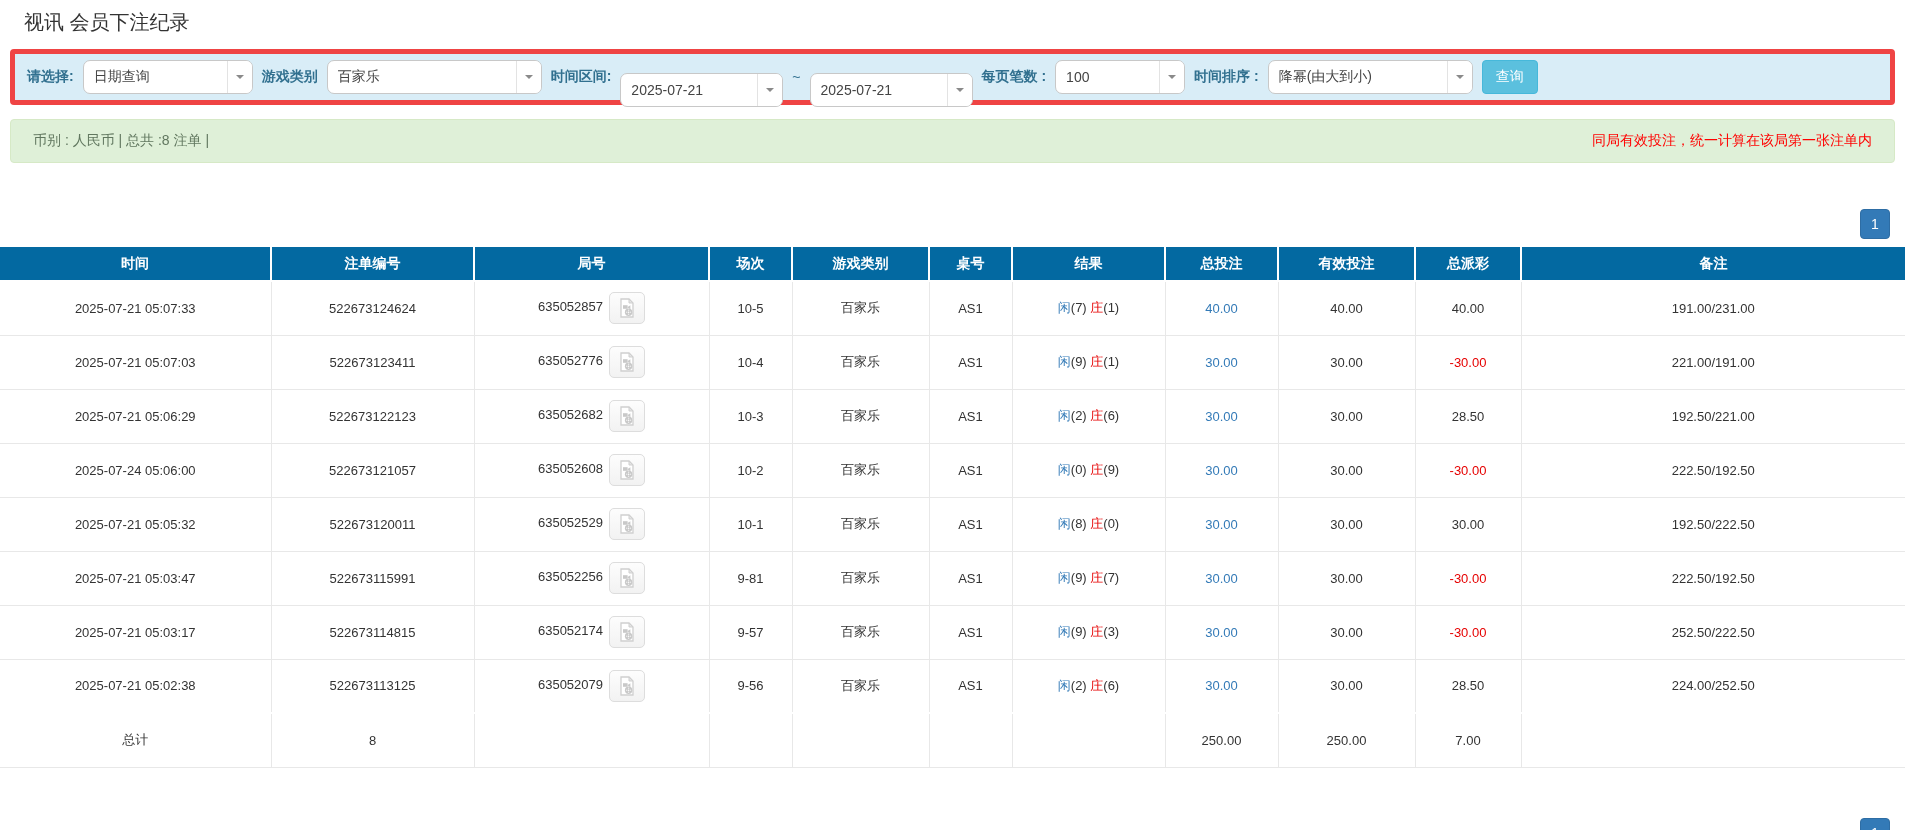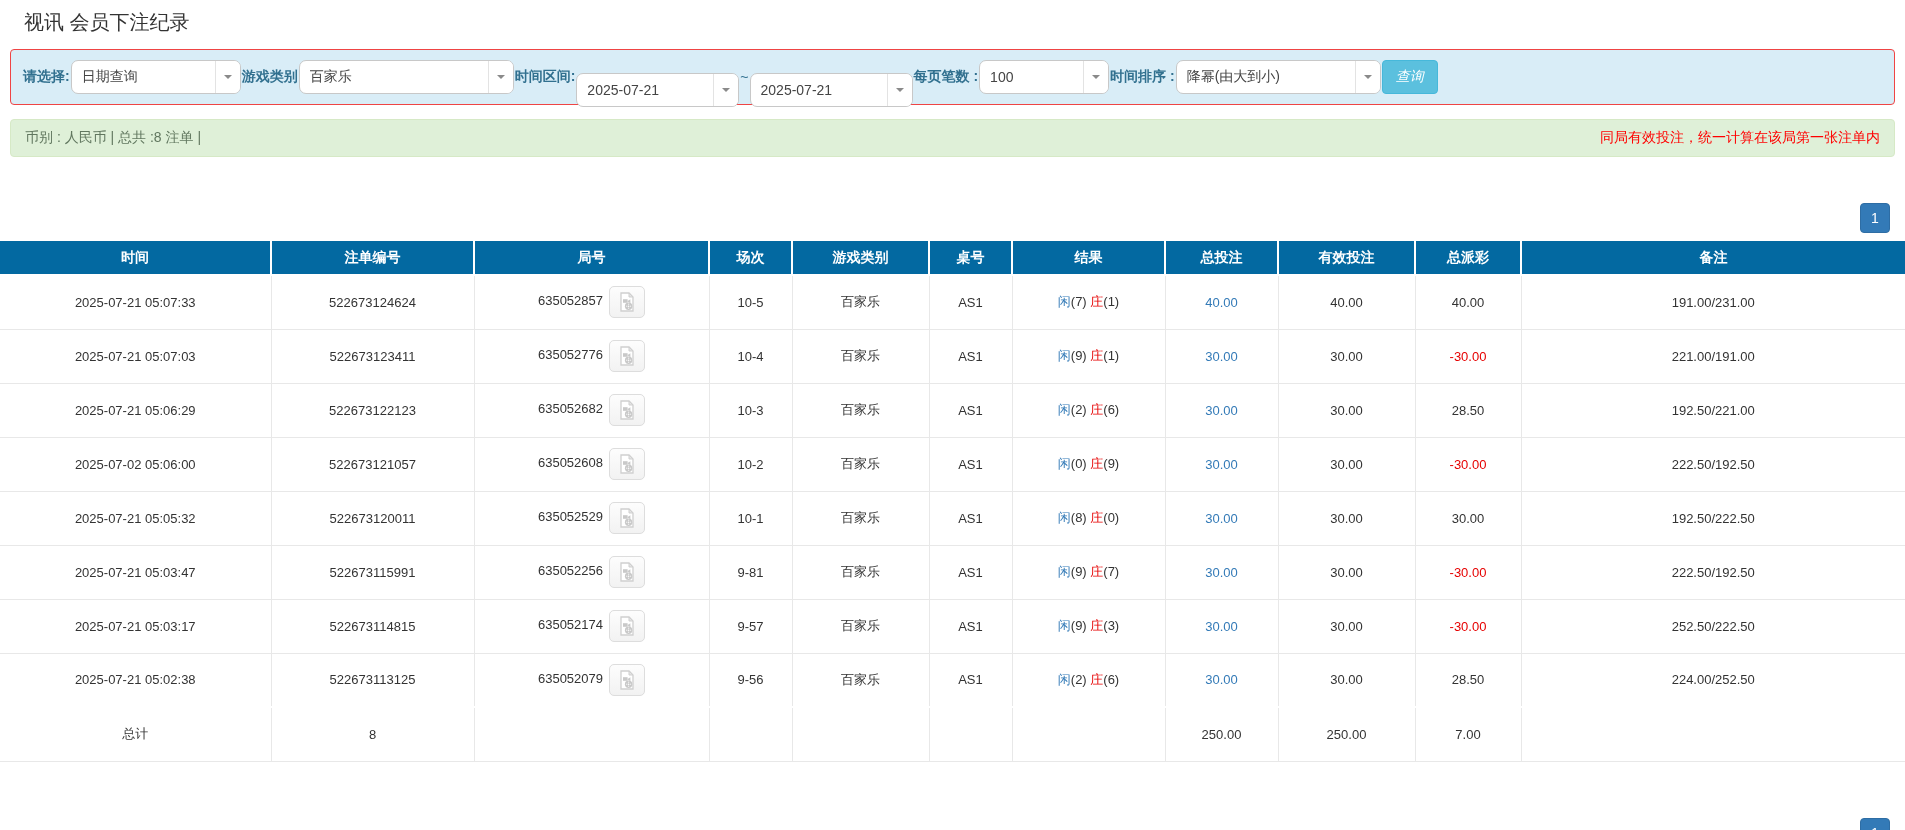--- a/index.html
+++ b/index.html
@@ -14,24 +14,24 @@
   
   .page-title {
     font-size: 20px; color: #333; font-weight: normal;
     padding: 9px 12px 0 24px;
   }
 
   
   .filter-panel {
     margin: 13px 10px 0 10px;
     background: #d9edf7;
-    border: 1px solid #ef4444;
+    border: 5px solid #ef4444;
     border-radius: 4px;
     padding: 18px 12px;
-    display: flex; align-items: center; gap: 1px;
+    display: flex; align-items: center; gap: 9px;
     height: 56px;
   }
   .flabel { font-size: 14px; font-weight: bold; color: #31708f; white-space: nowrap; }
   .combo {
     display: inline-flex; align-items: stretch;
     background: #fff; border: 1px solid #c8c8c8; border-radius: 7px;
     height: 34px; cursor: pointer; overflow: hidden;
   }
   .combo-text {
     padding: 0 10px; font-size: 14px; color: #444;
@@ -46,28 +46,28 @@
     content: ""; width: 0; height: 0;
     border: 4px solid transparent; border-top-color: #8a8a8a;
     margin-top: 4px;
   }
   .w170 { width: 170px; } .w215 { width: 215px; } .w185 { width: 163px; margin-top: 25px; }
   .w130 { width: 130px; } .w205 { width: 205px; }
   .tilde { font-size: 14px; color: #31708f; }
   .search-btn {
     background: #5bc0de; border: 1px solid #46b8da; border-radius: 4px;
     color: #fff; font-size: 14px; height: 34px; padding: 0 13px;
-    cursor: pointer; font-family: inherit; font-style: italic;
+    cursor: pointer; font-family: inherit;
   }
 
   
   .summary-bar {
     margin: 14px 10px 0 10px;
     background: #dff0d8; border: 1px solid #d6e9c6; border-radius: 4px;
-    padding: 0 14px; height: 38px;
+    padding: 0 22px; height: 44px;
     display: flex; align-items: center; justify-content: space-between;
     font-size: 14px;
     text-align: center;
   }
   .summary-left { color: #61775f; }
   .summary-right { color: #ff0000; }
 
   
   .pager-top { display: flex; justify-content: flex-end; padding-right: 15px; margin-top: 46px; margin-bottom: 8px; }
   .page-btn {
@@ -265,21 +265,21 @@
         <td>10-3</td>
         <td>百家乐</td>
         <td>AS1</td>
         <td><span class="c-blue">闲</span><span>(2)</span> <span class="c-red">庄</span><span>(6)</span></td>
         <td><a class="amt-link">30.00</a></td>
         <td>30.00</td>
         <td><span>28.50</span></td>
         <td>192.50/221.00</td>
       </tr>
       <tr>
-        <td>2025-07-02 05:06:00</td>
+        <td>2025-07-24 05:06:00</td>
         <td>522673121057</td>
         <td><span>635052608</span><button class="video-btn">
             <svg width="20" height="20" viewBox="0 0 20 20" aria-hidden="true">
     <path d="M4 1 h8 l4 4 v14 h-12 z" fill="#ffffff" stroke="#cfcfcf" stroke-width="1.3"></path>
     <path d="M12 1 l4 4 h-4 z" fill="#e4e4e4" stroke="#cfcfcf" stroke-width="1"></path>
     <path d="M6 7.2 h4.6 v3.6 h-4.6 z" fill="#c9c9c9"></path>
     <path d="M10.6 9 l2.8 -1.7 v4 l-2.8 -1.7 z" fill="#c9c9c9"></path>
     <circle cx="11.6" cy="14.2" r="3.7" fill="#c9c9c9"></circle>
     <circle cx="11.6" cy="14.2" r="0.8" fill="#ffffff"></circle>
     <circle cx="11.6" cy="12.2" r="0.7" fill="#eeeeee"></circle>

